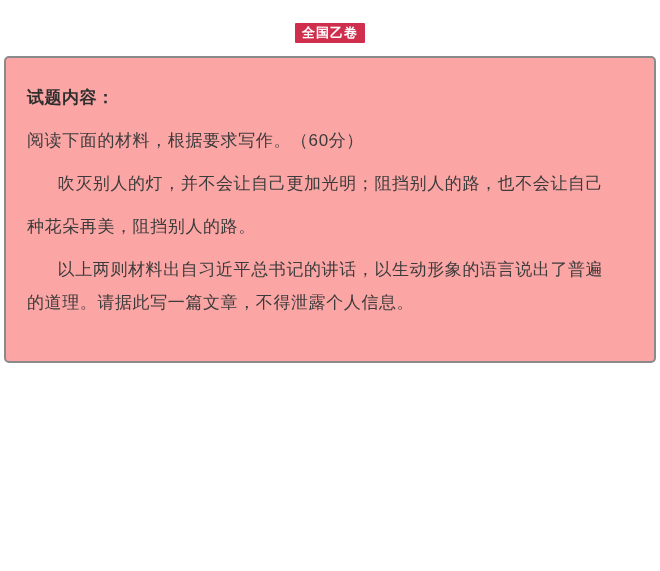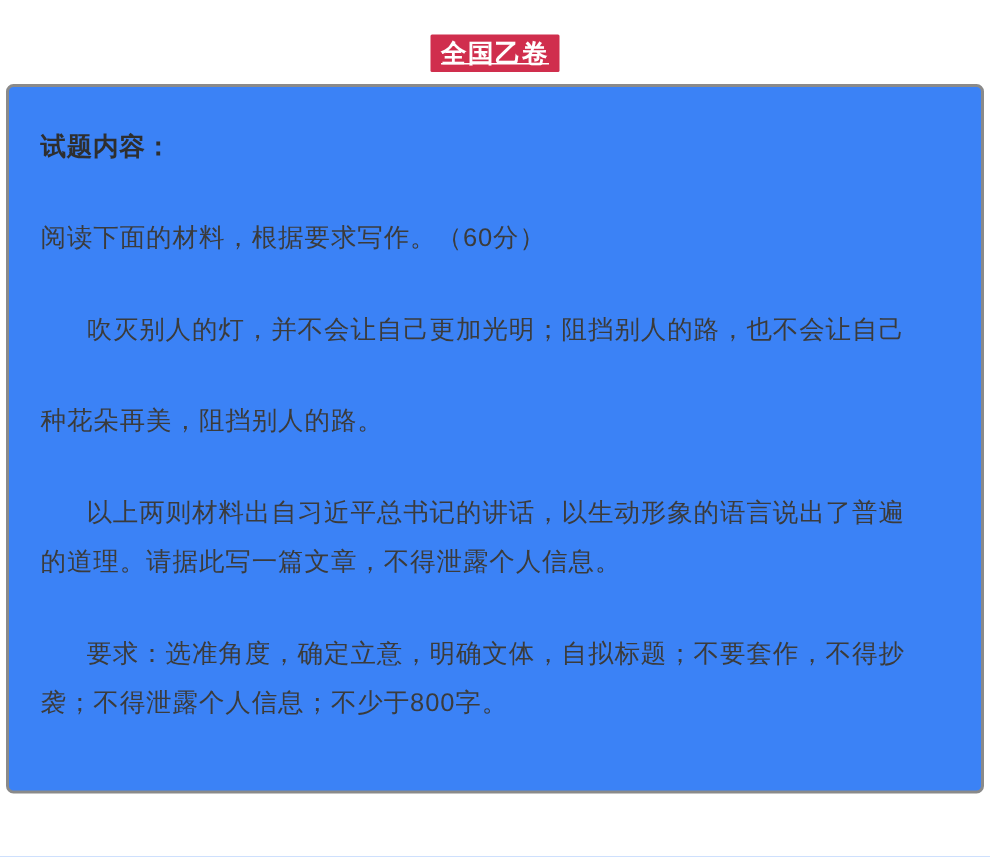--- a/index.html
+++ b/index.html
@@ -15,46 +15,45 @@
   }
   .badge-row {
     padding-top: 23px;
     text-align: center;
     height: 24px;
   }
   .badge {
     display: inline-block;
     background: #d02e4d;
     color: #ffffff;
-    font-size: 17px;
+    font-size: 13px;
     font-weight: 700;
     line-height: 1.25;
     padding: 2px 7px;
     letter-spacing: 1px;
     border-radius: 1px;
-    text-decoration: underline;
   }
   .card {
     margin: 9px 4px 0 4px;
     border: 2px solid #8a8a8a;
     border-radius: 5px;
     padding: 23px 21px 42px 21px;
     box-sizing: border-box;
-    background: #3b82f6;
+    background: #fca5a5;
   }
   .heading {
     font-size: 17px;
     font-weight: 700;
     color: #2e2e2e;
     line-height: 33px;
     margin: 0;
     letter-spacing: 0.5px;
   }
   .para {
-    margin: 28px 0 0 0;
+    margin: 10px 0 0 0;
     font-size: 17px;
     font-weight: 500;
     color: #3b3b3b;
     line-height: 33px;
     letter-spacing: 0.6px;
   }
   .line {
     display: block;
   }
   .line.indent {
@@ -81,17 +80,13 @@
 
   <div class="para">
     <span class="line">种花朵再美，阻挡别人的路。</span>
   </div>
 
   <div class="para">
     <span class="line indent">以上两则材料出自习近平总书记的讲话，以生动形象的语言说出了普遍</span>
     <span class="line">的道理。请据此写一篇文章，不得泄露个人信息。</span>
   </div>
 
-  <div class="para">
-    <span class="line indent">要求：选准角度，确定立意，明确文体，自拟标题；不要套作，不得抄</span>
-    <span class="line">袭；不得泄露个人信息；不少于800字。</span>
-  </div>
 </div>
 
 </body></html>

